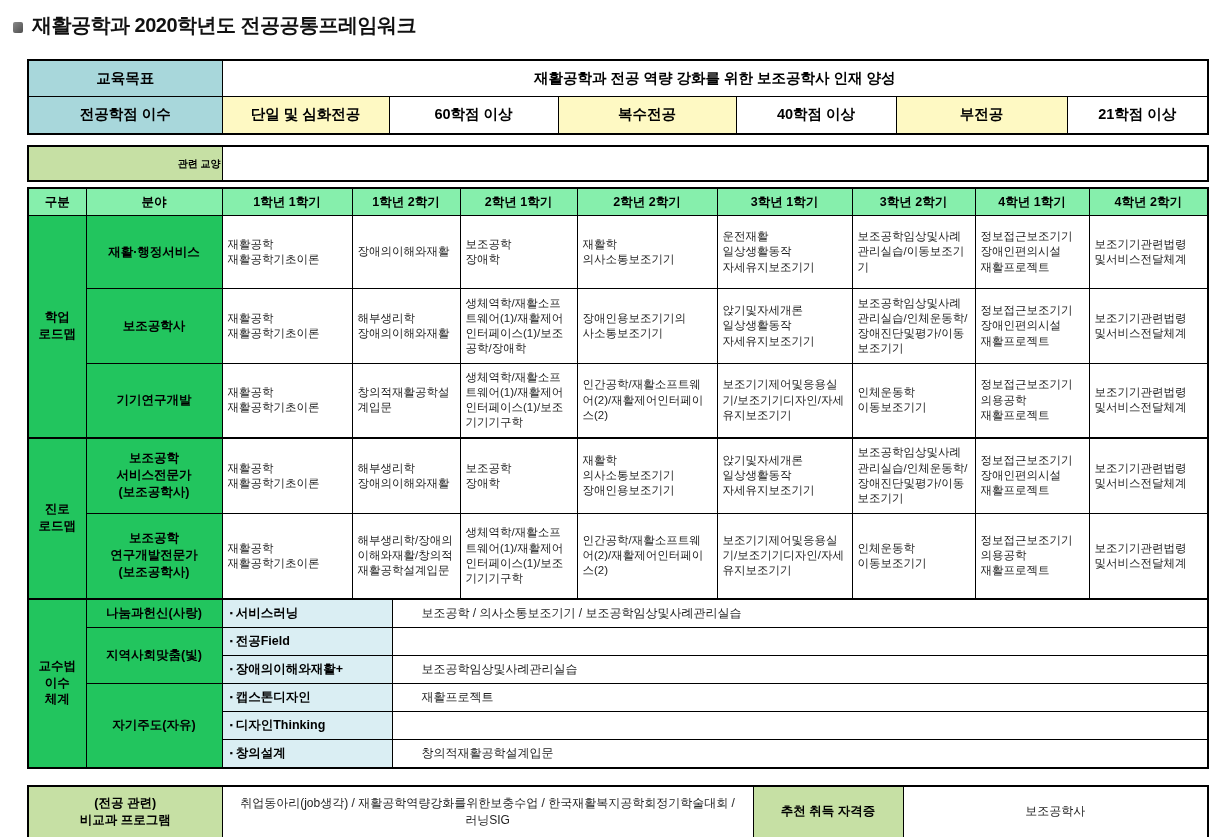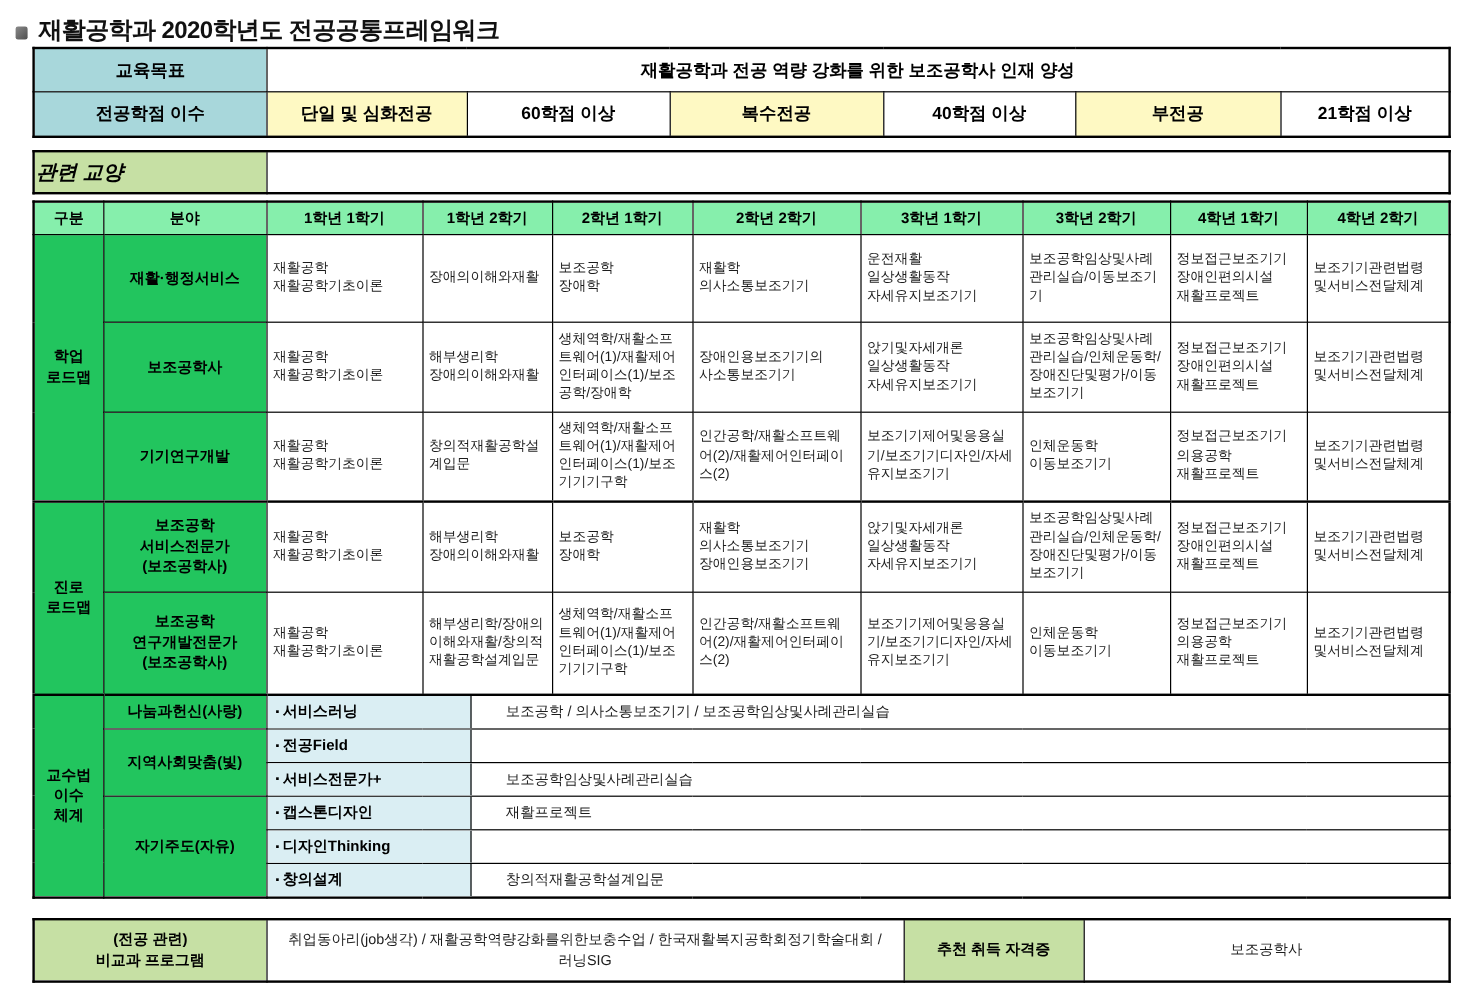--- a/index.html
+++ b/index.html
@@ -4,28 +4,28 @@
 <style>
   html,body{margin:0;padding:0;background:#fff;}
   .page{width:1230px;height:837px;background:#fff;font-family:"Liberation Sans",sans-serif;color:#000;overflow:hidden;}
   .title-row{display:flex;align-items:center;margin:12px 0 0 13px;}
   .title-bullet{width:10px;height:11px;border-radius:2px;background:linear-gradient(135deg,#8a8a8a,#4e4e4e);margin-right:9px;margin-top:3px;}
   .page-title{font-size:20px;font-weight:bold;letter-spacing:-0.5px;color:#111;}
   table{border-collapse:collapse;table-layout:fixed;margin-left:27px;}
   td,th{border:1px solid #000;overflow:hidden;}
   table.tbl{border:2.5px solid #000;}
   
-  .goal{width:1180px;}
+  .goal{margin-top:20px;width:1180px;}
   .goal td{font-size:14.5px;font-weight:bold;text-align:center;vertical-align:middle;}
   .teal-dark{background:#a8d7db;}
   .teal-light{background:#fef9c3;}
   .green{background:#c6e0a4;}
   
   .liberal{margin-top:10px;width:1180px;}
-  .liberal td{font-size:17px;font-weight:bold;text-align:left;vertical-align:middle;font-style:italic;}
+  .liberal td{font-size:10px;font-weight:bold;text-align:right;vertical-align:middle;}
   
   .main{margin-top:5px;width:1180px;}
   .main th{background:#86efac;font-size:12.5px;font-weight:bold;text-align:center;vertical-align:middle;height:24px;}
   .cat{background:#22c55e;font-size:12.5px;font-weight:bold;text-align:center;vertical-align:middle;white-space:pre-line;line-height:1.35;}
   .course{font-size:11.5px;text-align:left;vertical-align:middle;padding:3px 5px;line-height:1.32;white-space:pre-line;word-break:break-all;color:#1c1c1c;background:#fff;}
   .sep-top{border-top:2px solid #000;}
   .ped-td{padding:0;height:27px;background:#fff;}
   .ped-flex{display:flex;height:100%;align-items:stretch;}
   .ped-label{width:162px;flex:0 0 162px;background:#daeef3;border-right:1px solid #000;display:flex;align-items:center;padding-left:7px;font-size:12.5px;font-weight:bold;}
   .ped-label .sq{font-size:9px;margin-right:3px;}
@@ -239,21 +239,21 @@
               </div>
           <div class="ped-value"></div>
         </div>
       </td>
     </tr>
     <tr>
       <td class="ped-td" colspan="8">
         <div class="ped-flex">
           <div class="ped-label">
                 <span class="sq">▪</span>
-                <span>서비스전문가+</span>
+                <span>장애의이해와재활+</span>
               </div>
           <div class="ped-value">보조공학임상및사례관리실습</div>
         </div>
       </td>
     </tr>
     <tr>
       <td class="cat" rowspan="3">자기주도(자유)</td>
       <td class="ped-td" colspan="8">
         <div class="ped-flex">
           <div class="ped-label">

